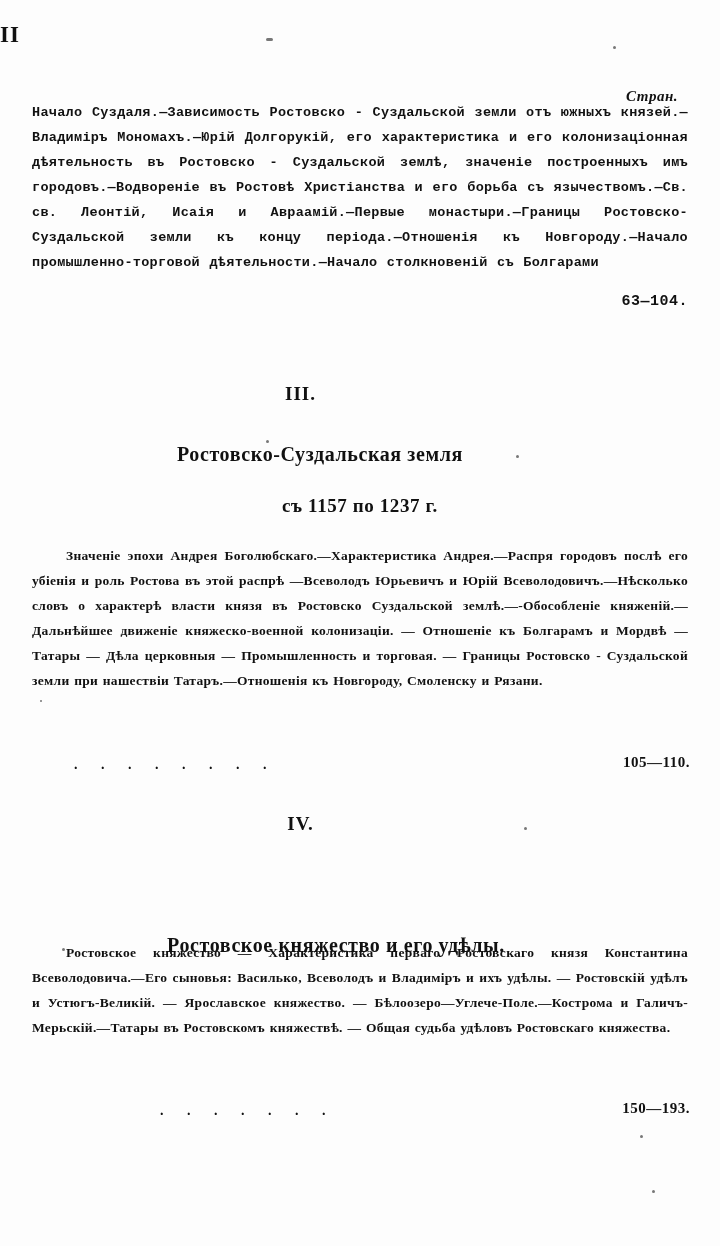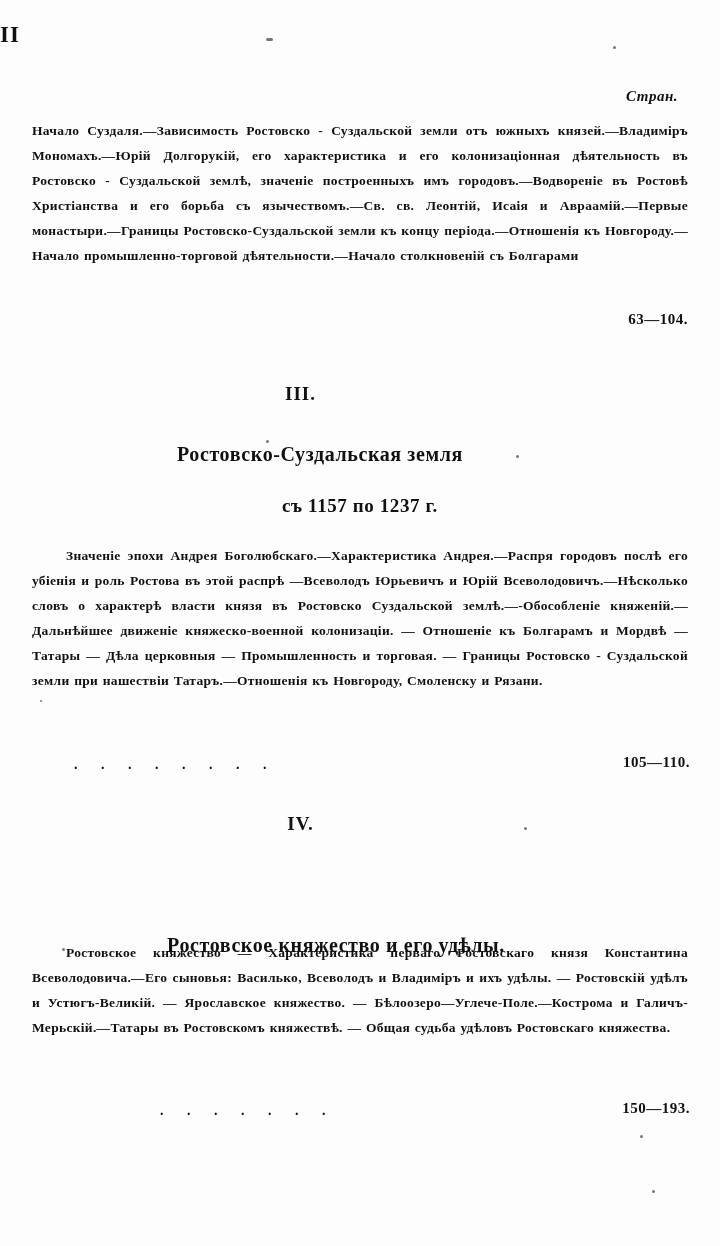--- a/index.html
+++ b/index.html
@@ -117,21 +117,21 @@
 </style>
 </head>
 <body>
 
 <div class="page">
 
   <div class="top-numeral">II</div>
 
   <div class="pages-header">Стран.</div>
 
-  <div class="entry" style="top:118px;">
+  <div class="entry" style="top:100px;font-family:Liberation Mono, monospace;">
     <div class="entry-body">Начало Суздаля.—Зависимость Ростовско - Суздальской земли отъ южныхъ князей.—Владиміръ Мономахъ.—Юрій Долгорукій, его характеристика и его колонизаціонная дѣятельность въ Ростовско - Суздальской землѣ, значеніе построенныхъ имъ городовъ.—Водвореніе въ Ростовѣ Христіанства и его борьба съ язычествомъ.—Св. св. Леонтій, Исаія и Авраамій.—Первые монастыри.—Границы Ростовско-Суздальской земли къ концу періода.—Отношенія къ Новгороду.—Начало промышленно-торговой дѣятельности.—Начало столкновеній съ Болгарами</div>
     <div class="pagerange" style="top:193px; right:0px;text-align:right;">63—104.</div>
   </div>
 
   <div class="sec-numeral" style="top:383px;">III.</div>
   <div class="sec-title" style="top:443px;">Ростовско-Суздальская земля</div>
   <div class="sec-subtitle" style="top:495px;">съ 1157 по 1237 г.</div>
 
   <div class="entry" style="top:543px;">
     <div class="entry-body"><span class="indent"></span><span>Значеніе эпохи Андрея Боголюбскаго.—Характеристика Андрея.—Распря городовъ послѣ его убіенія и роль Ростова въ этой распрѣ —Всеволодъ Юрьевичъ и Юрій Всеволодовичъ.—Нѣсколько словъ о характерѣ власти князя въ Ростовско Суздальской землѣ.—-Обособленіе княженій.—Дальнѣйшее движеніе княжеско-военной колонизаціи. — Отношеніе къ Болгарамъ и Мордвѣ — Татары — Дѣла церковныя — Промышленность и торговая. — Границы Ростовско - Суздальской земли при нашествіи Татаръ.—Отношенія къ Новгороду, Смоленску и Рязани.</span></div>

